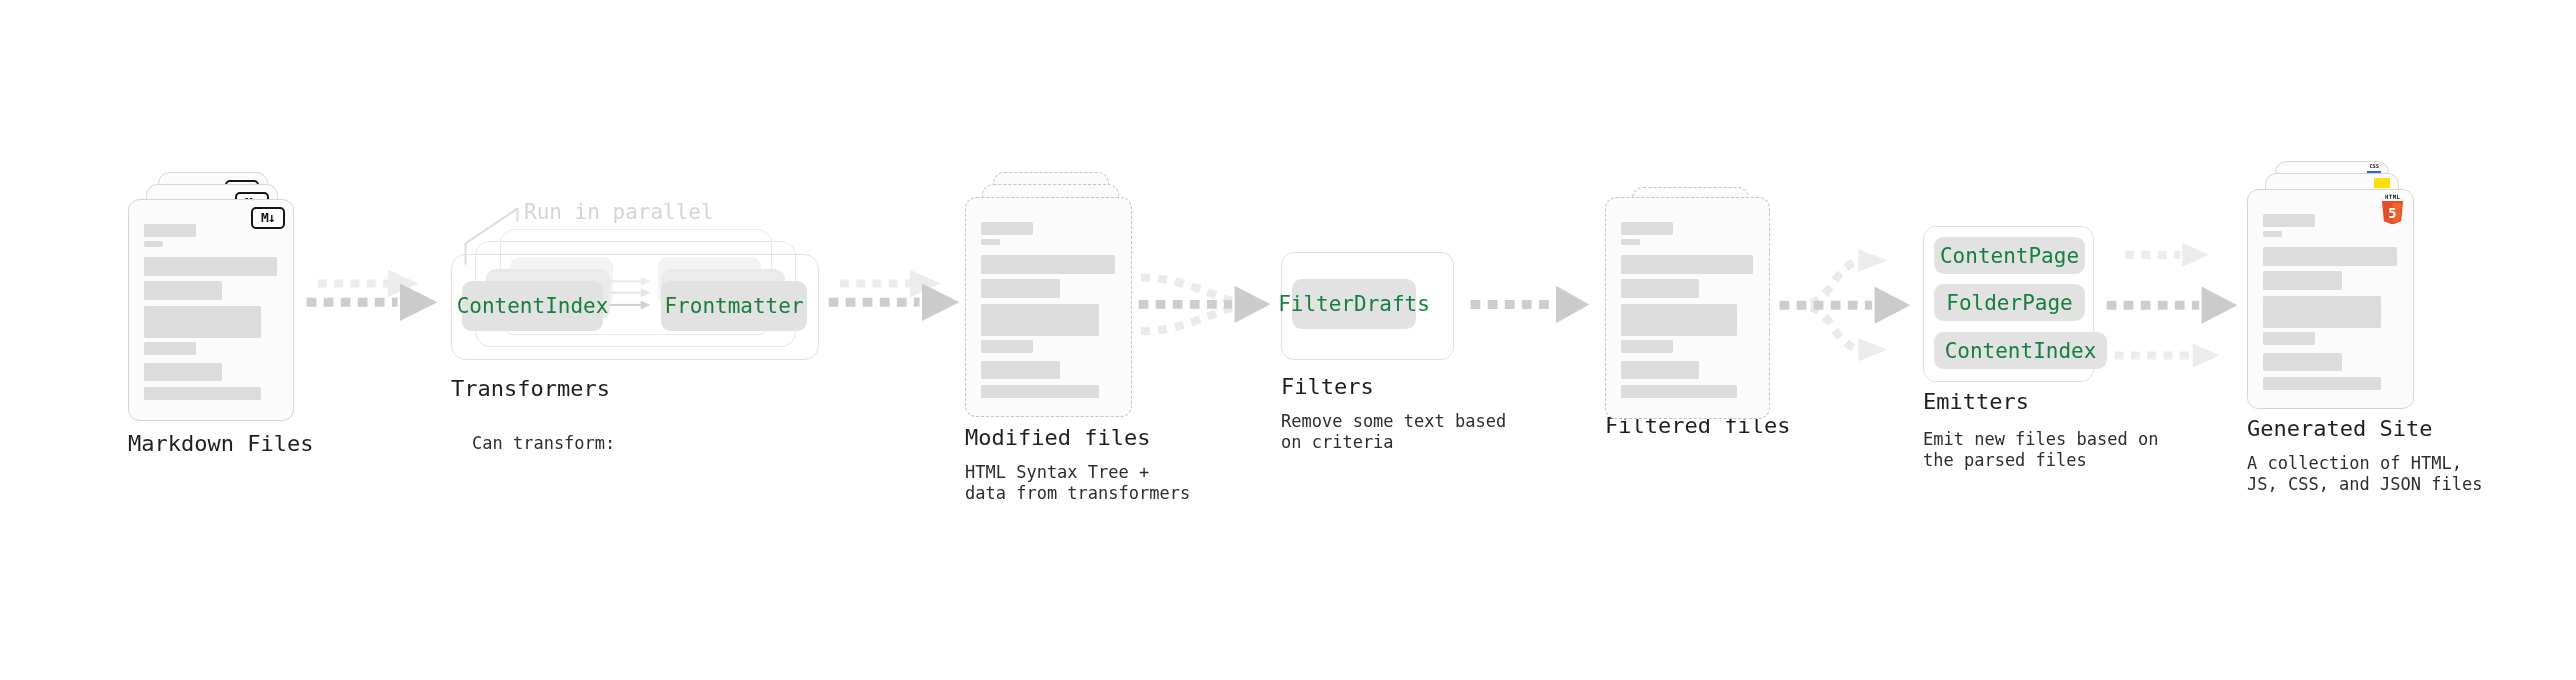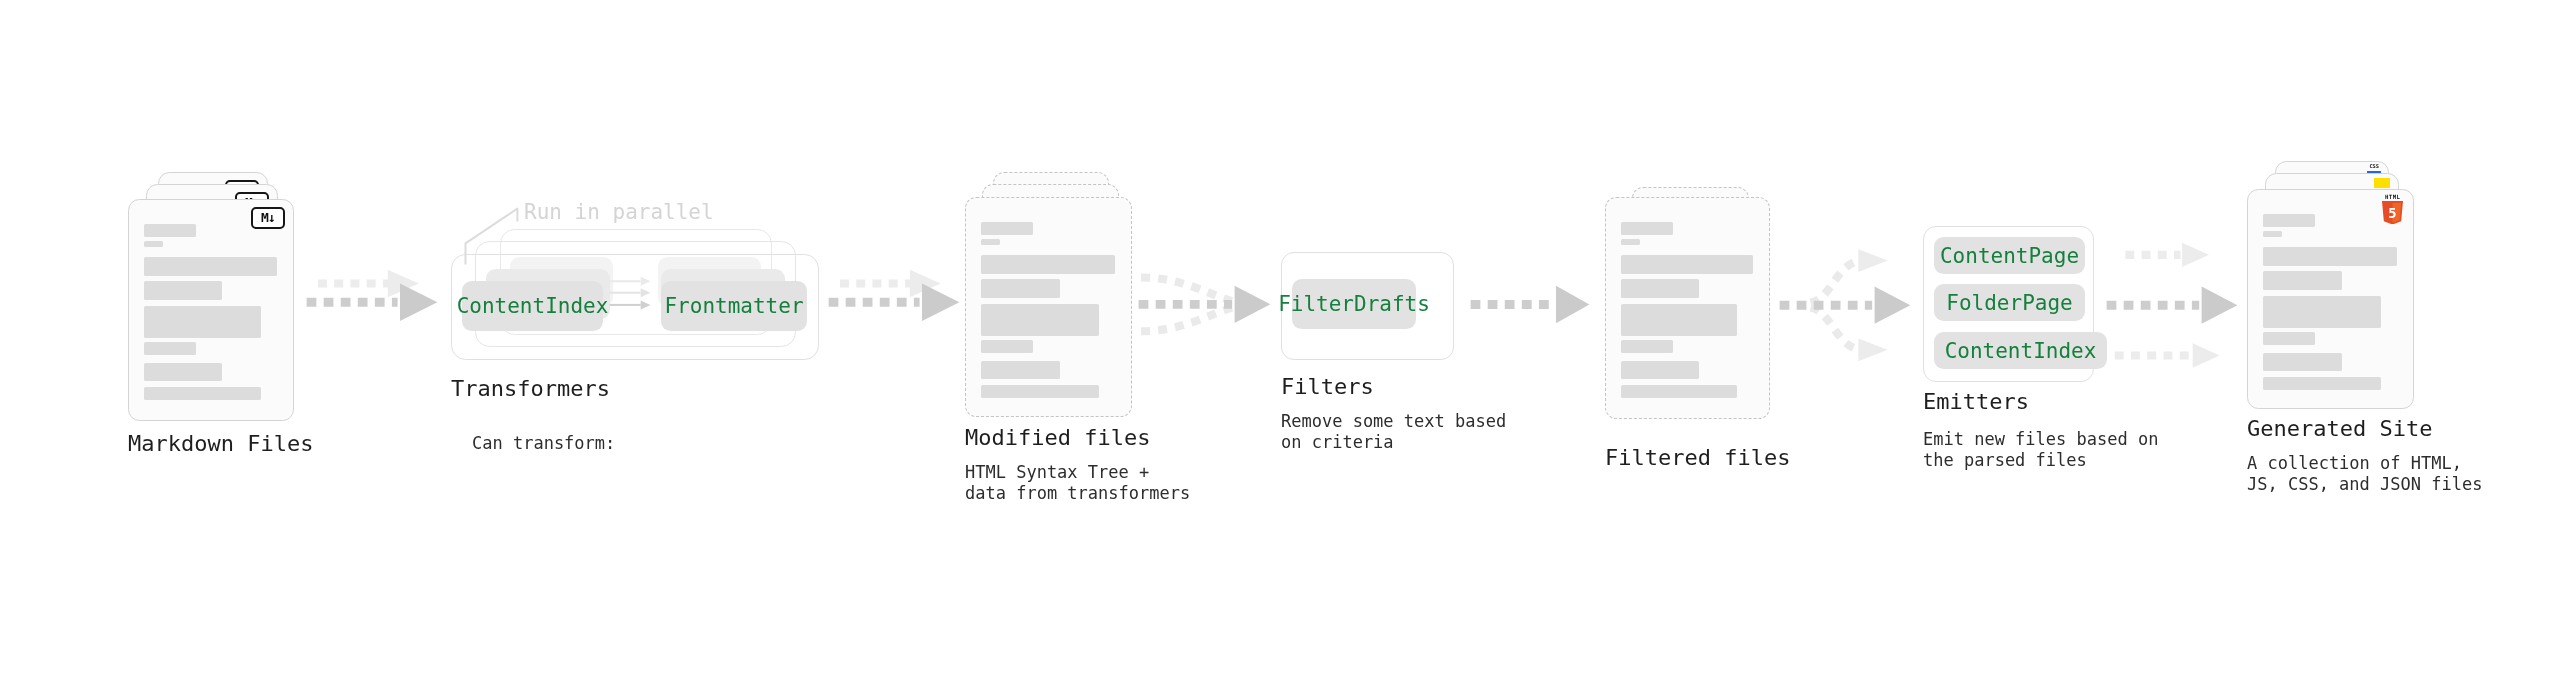--- a/index.html
+++ b/index.html
@@ -187,21 +187,21 @@
         <div class="ph l1"></div>
           <div class="ph l2"></div>
           <div class="ph l3"></div>
           <div class="ph l4"></div>
         <div class="ph l5"></div>
           <div class="ph l6"></div>
           <div class="ph l7"></div>
           <div class="ph l8"></div>
       </div>
     </div>
-    <div class="title" style="left:1605px; top:444px;">Filtered files</div>
+    <div class="title" style="left:1605px; top:412px;">Filtered files</div>
   </div>
 
   <svg class="abs" style="left:1778px; top:240px;" width="138" height="132" viewBox="0 0 170 162">
     <path d="M40 77 C 66 72, 70 32, 100 25" fill="none" stroke="#eaeaea" stroke-width="10" stroke-dasharray="11 10"></path>
     <polygon points="99,11 135,25 99,39" fill="#ececec"></polygon>
     <path d="M40 83 C 66 88, 70 128, 100 135" fill="none" stroke="#eaeaea" stroke-width="10" stroke-dasharray="11 10"></path>
     <polygon points="99,121 135,135 99,149" fill="#ececec"></polygon>
     <line x1="2" y1="80" x2="116" y2="80" stroke="#cdcdcd" stroke-width="11" stroke-dasharray="12 9"></line>
     <polygon points="119,57 163,80 119,103" fill="#cbcbcb"></polygon>
   </svg>

